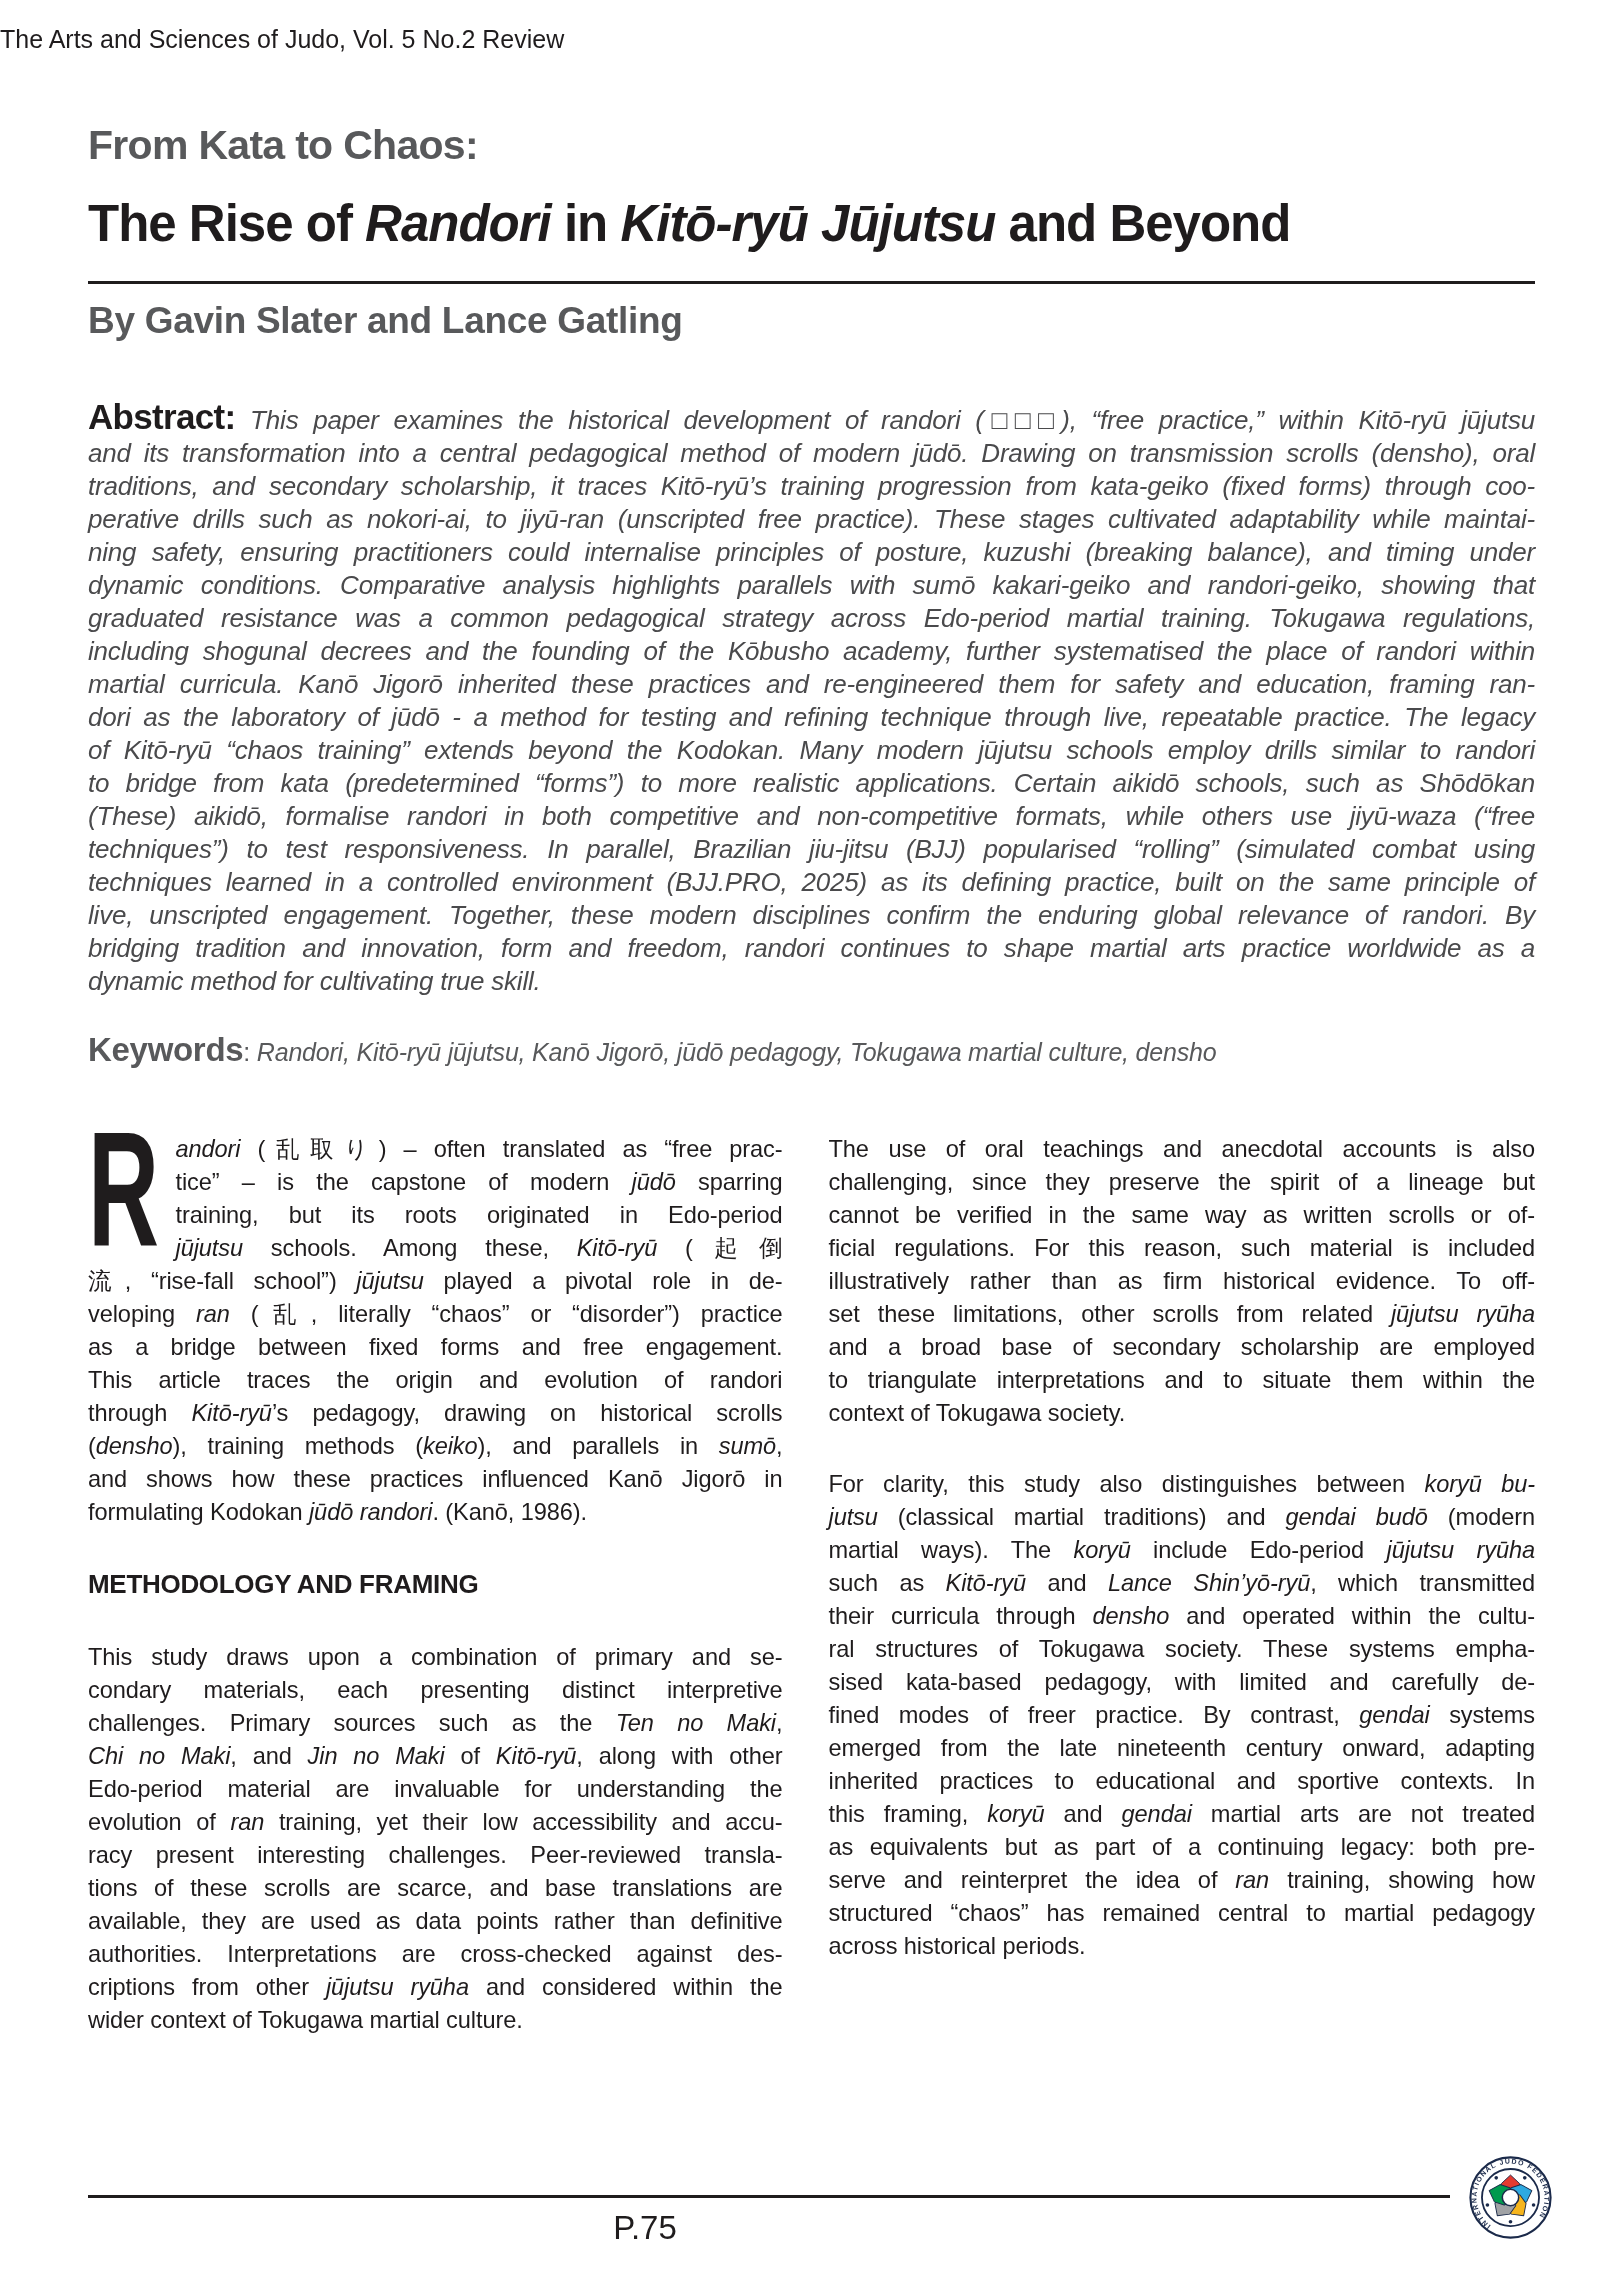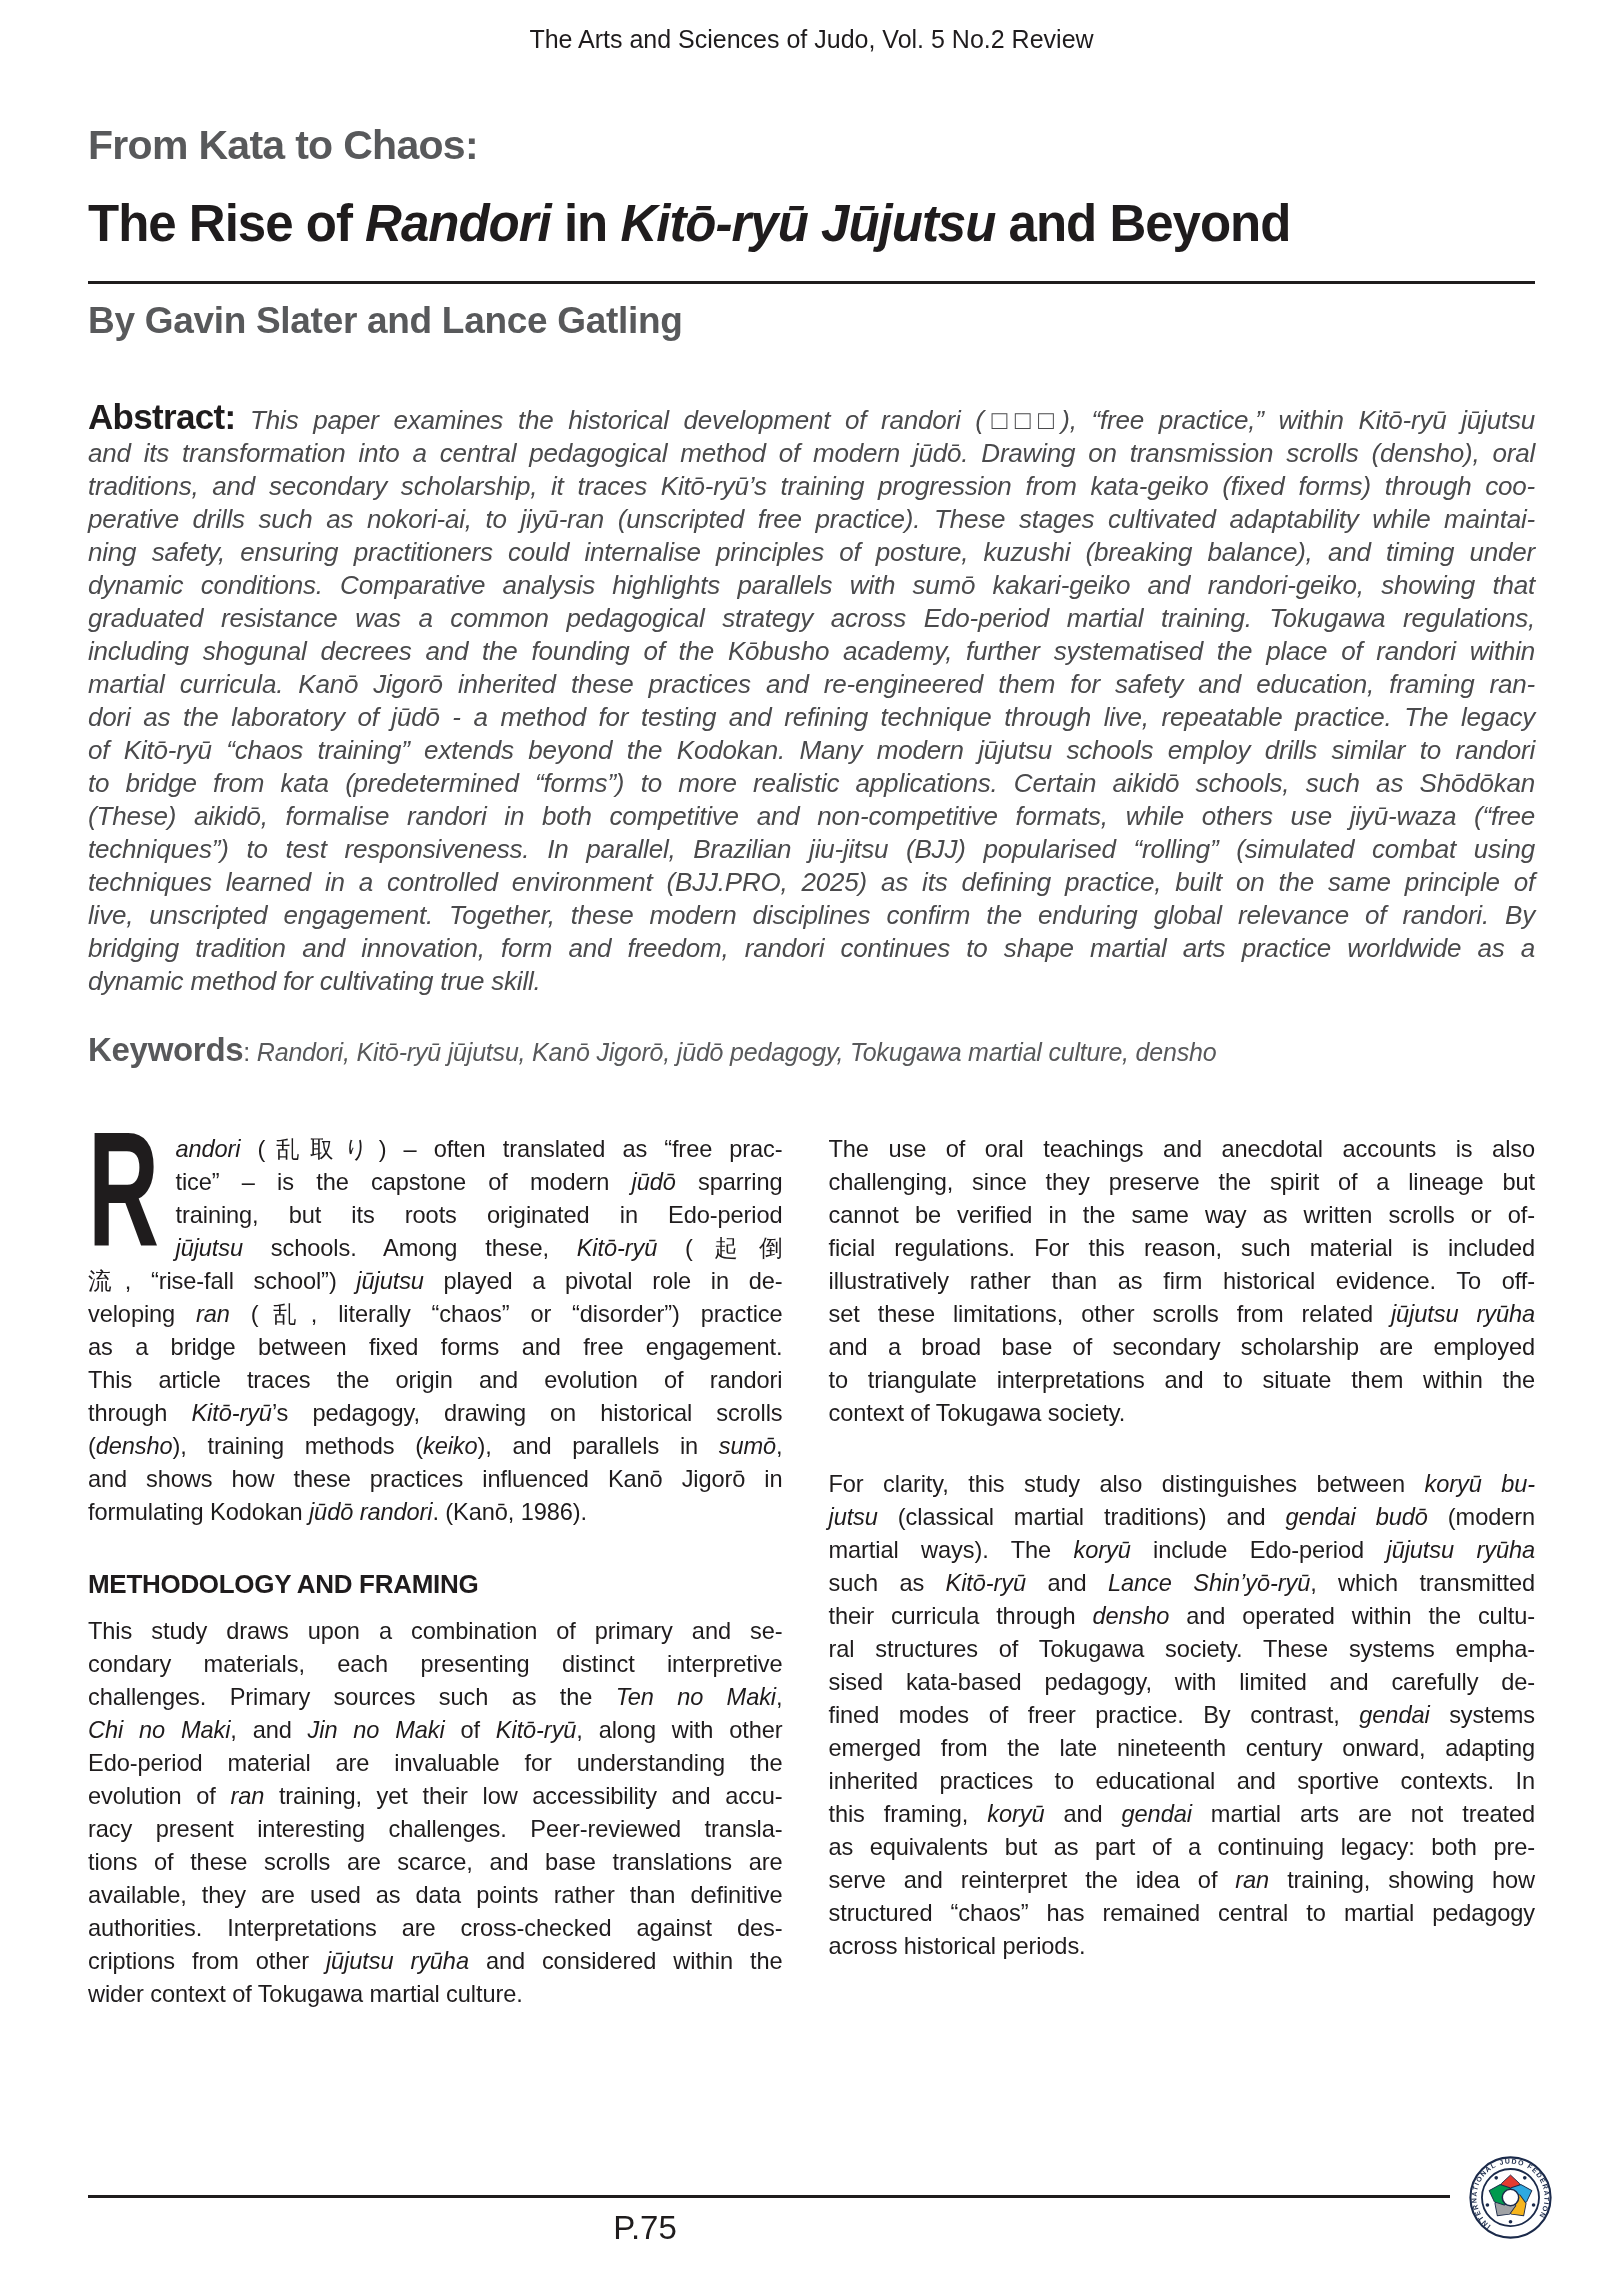--- a/index.html
+++ b/index.html
@@ -1,18 +1,18 @@
 <!DOCTYPE html>
 <html style="font-size:10.5px"><head>
 <meta charset="utf-8">
 <style>
   html,body{margin:0;padding:0;background:#fff;}
   .page{position:relative;width:1623px;height:2295px;background:#fff;overflow:hidden;
         font-family:"Liberation Sans","DejaVu Sans",sans-serif;color:var(--ink,#1f1c1d);}
-  .header{position:absolute;top:25px;left:0;width:1623px;text-align:center;font-size:25px;color:var(--ink);}
+  .header{position:absolute;top:25px;left:0;width:1623px;font-size:25px;color:var(--ink);}
   .kicker{position:absolute;left:88px;top:122px;font-size:41px;font-weight:bold;color:var(--gray,#58595b);letter-spacing:-0.7px;}
   .main-title{position:absolute;left:88px;top:196px;margin:0;font-size:51px;line-height:56px;font-weight:bold;
               color:var(--ink);white-space:nowrap;letter-spacing:-1px;}
   .title-rule{position:absolute;left:88px;top:281px;width:1447px;height:2.6px;background:var(--ink);}
   .byline{position:absolute;left:88px;top:300px;font-size:37px;font-weight:bold;color:var(--gray);letter-spacing:-0.3px;}
   .abstract{position:absolute;left:88px;top:400px;width:1447px;font-size:26px;line-height:33px;
             color:var(--absgray,#4a4a4c);letter-spacing:-0.2px;}
   .abstract .jl{font-style:italic;}
   .abstract b{font-style:normal;font-size:35px;line-height:33px;color:var(--ink);letter-spacing:-0.7px;}
   .jl{text-align:justify;text-align-last:justify;}
@@ -20,21 +20,21 @@
   .keywords{position:absolute;left:88px;top:1033px;width:1447px;font-size:25px;color:var(--gray);letter-spacing:-0.2px;}
   .keywords b{font-size:33px;line-height:33px;font-style:normal;letter-spacing:-0.3px;}
   .columns{position:absolute;left:88px;top:1133px;width:1447px;display:flex;gap:46px;}
   .col-left{width:695px;}
   .col-right{width:707px;}
   .para{font-size:23.6px;line-height:33px;color:var(--ink);letter-spacing:-0.1px;}
   .dropcap{float:left;width:77px;height:128px;margin:1.3px 10.5px 0 0;position:relative;}
   .dropcap span{position:absolute;left:0;top:-26px;font-size:164px;line-height:164px;font-weight:bold;
                 transform:scaleX(0.6);transform-origin:0 0;color:var(--ink);}
   .sec-heading{margin:39px 0 0 0;font-size:26px;line-height:33px;font-weight:bold;color:var(--ink);letter-spacing:-0.3px;}
-  .mt{margin-top:14px;}
+  .mt{margin-top:40px;}
   .para-gap{margin-top:38px;}
   .footer-rule{position:absolute;left:88px;top:2195px;width:1362px;height:2.6px;background:var(--ink);}
   .page-number{position:absolute;left:0;top:2209px;width:1290px;text-align:center;font-size:33px;color:var(--ink);}
   .ijf-logo{position:absolute;left:1468px;top:2155px;width:85px;height:85px;}
   .ijf-logo svg{display:block;width:100%;height:100%;}
 </style>
 </head>
 <body>
 
 <div class="page" style="--ink: #1f1c1d; --gray: #58595b; --absgray: #4a4a4c;">

